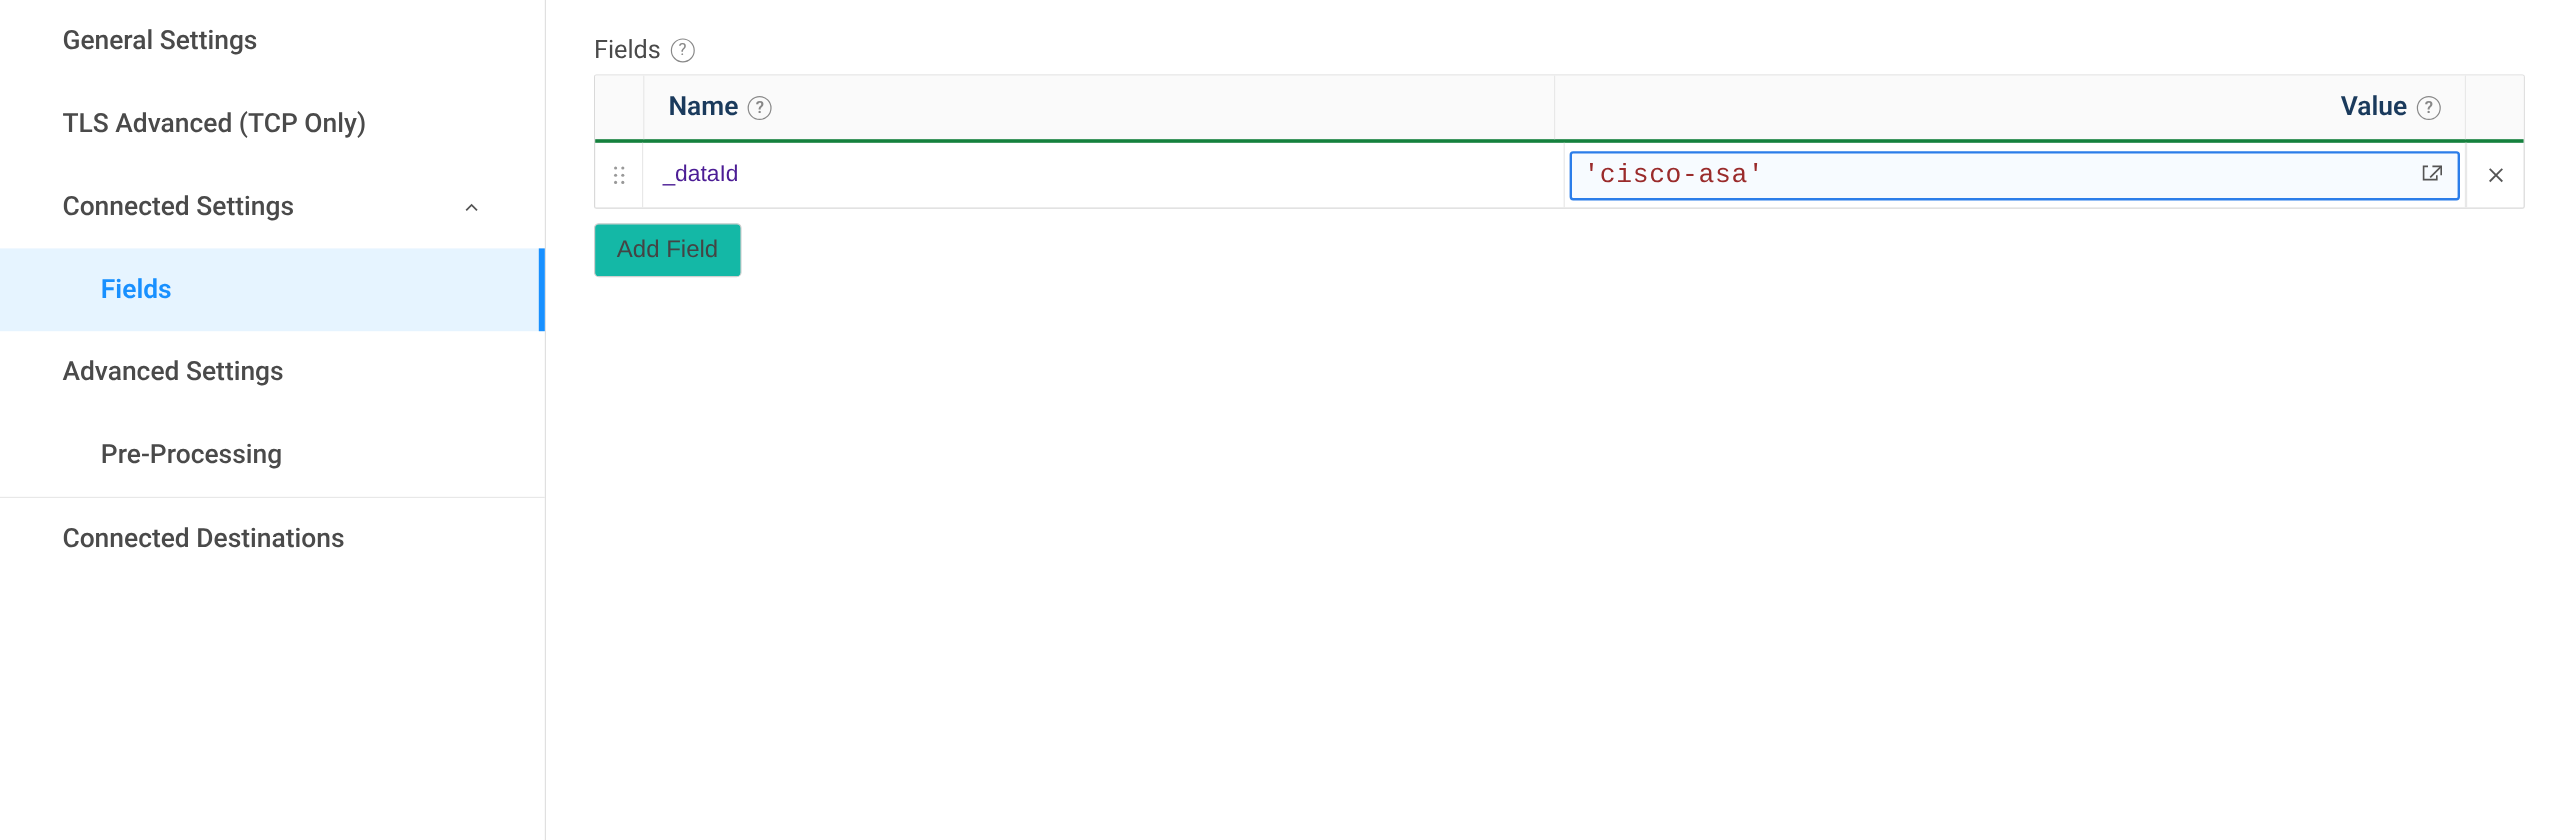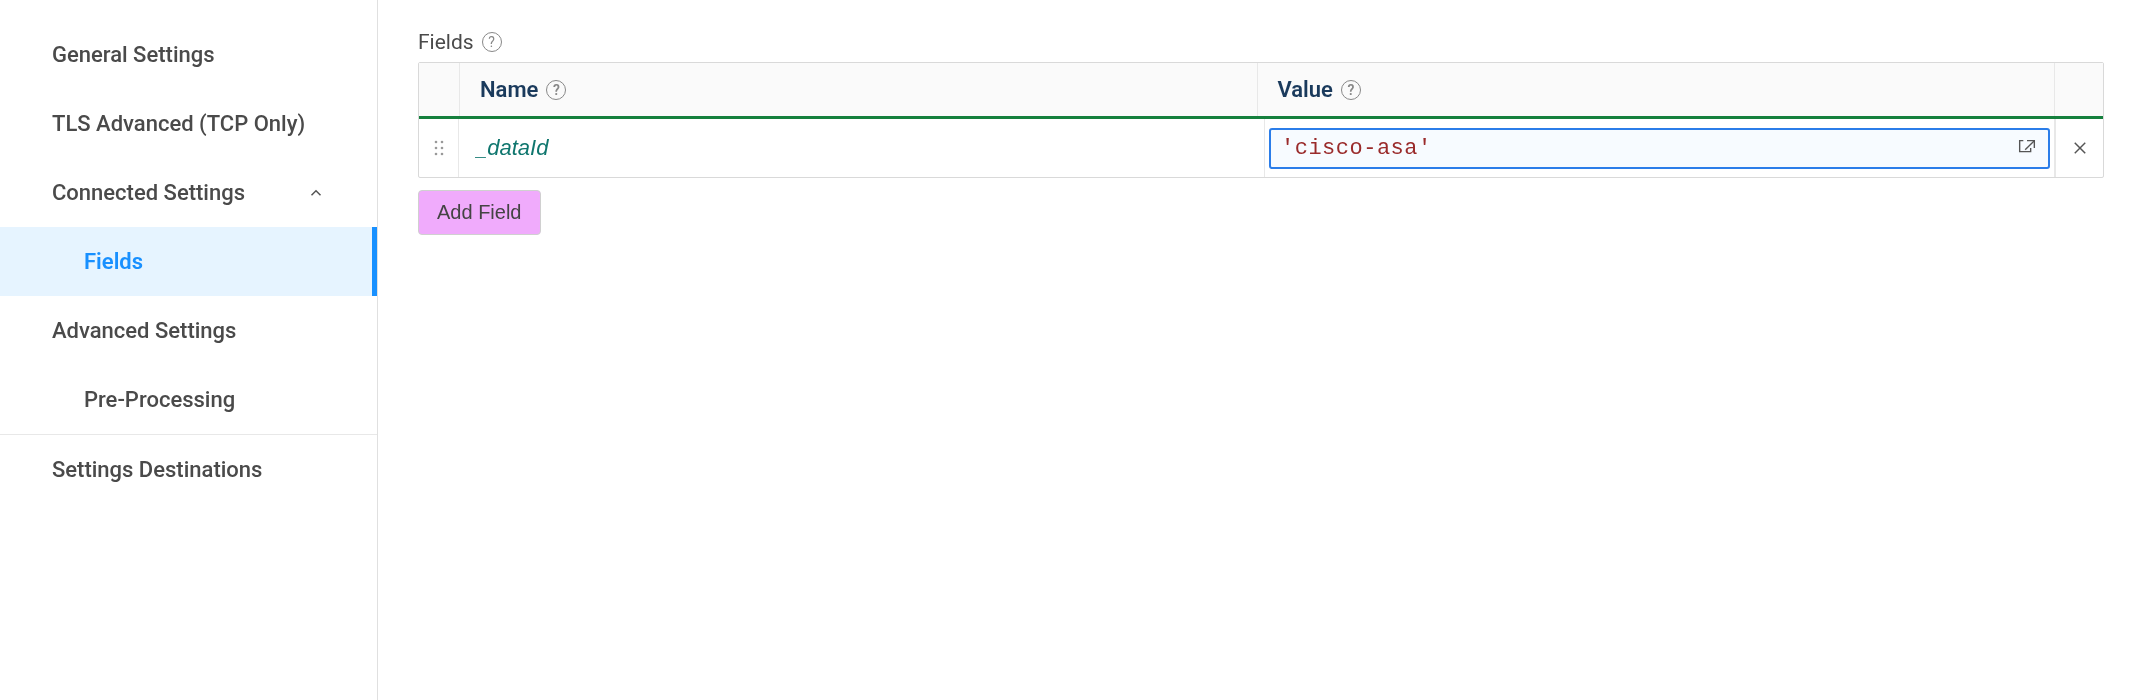--- a/index.html
+++ b/index.html
@@ -8,23 +8,22 @@
       padding: 0;
     }
     body {
       font-family: -apple-system, BlinkMacSystemFont, "Segoe UI", Roboto, Helvetica, Arial, sans-serif;
       font-size: 20px;
       color: #333;
       display: flex;
       min-height: 700px;
     }
     .sidebar {
-      width: 378px;
+      width: 455px;
       border-right: 1px solid #e0e0e0;
-      padding-top: 20px;
     }
     .sidebar-item {
       display: flex;
       align-items: center;
       justify-content: space-between;
       padding: 22px 52px;
       cursor: pointer;
       font-size: 22px;
       color: #4a4a4a;
       font-weight: 500;
@@ -99,20 +98,21 @@
       border-right: 1px solid #e8e8e8;
       flex-shrink: 0;
     }
     .col-name {
       flex: 1;
       border-right: 1px solid #e8e8e8;
     }
     .col-value {
       flex: 1;
       border-right: 1px solid #e8e8e8;
+      justify-content: flex-end;
     }
     .col-actions {
       width: 48px;
       flex-shrink: 0;
     }
     .table-row {
       display: flex;
       align-items: stretch;
     }
     .table-cell {
@@ -128,25 +128,24 @@
       color: #999;
     }
     .drag-dots {
       width: 12px;
       height: 18px;
     }
     .name-input {
       width: 100%;
       border: none;
       outline: none;
-      font-size: 22px;
-      color: #0f766e;
+      font-size: 19px;
+      color: #4c1d95;
       background: transparent;
       padding: 6px 4px;
-      font-style: italic;
     }
     .value-input-wrapper {
       display: flex;
       align-items: center;
       width: 100%;
       border: 2px solid #2b7de9;
       border-radius: 3px;
       background: #f7fbff;
       padding: 6px 10px;
       gap: 20px;
@@ -180,21 +179,21 @@
       height: 100%;
     }
     .close-icon {
       width: 18px;
       height: 18px;
       stroke: #555;
       stroke-width: 2;
       fill: none;
     }
     .add-field-btn {
-      background: #f0abfc;
+      background: #14b8a6;
       border: 1px solid #d0d0d0;
       border-radius: 4px;
       padding: 10px 18px;
       font-size: 20px;
       color: #444;
       cursor: pointer;
     }
     .col-value.table-cell {
       padding: 4px 4px;
     }
@@ -223,21 +222,21 @@
     <span>Fields</span>
   </div>
   <div class="sidebar-item">
     <span>Advanced Settings</span>
   </div>
   <div class="sidebar-item indented">
     <span>Pre-Processing</span>
   </div>
   <div class="sidebar-divider"></div>
   <div class="sidebar-item">
-    <span>Settings Destinations</span>
+    <span>Connected Destinations</span>
   </div>
 </nav>
 
 <main class="main">
   <div class="section-label">
     <span>Fields</span>
     <span class="help-icon">?</span>
   </div>
 
   <div class="fields-table">

